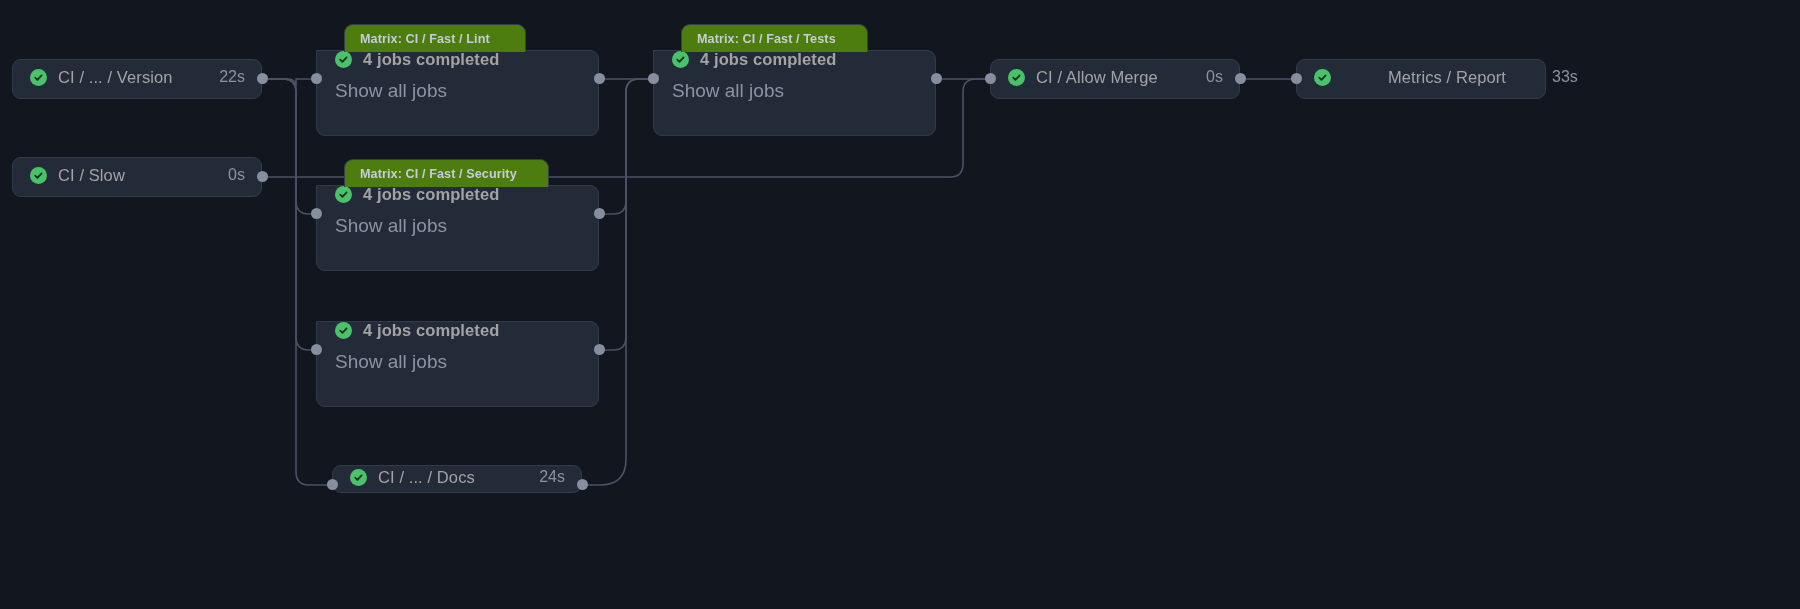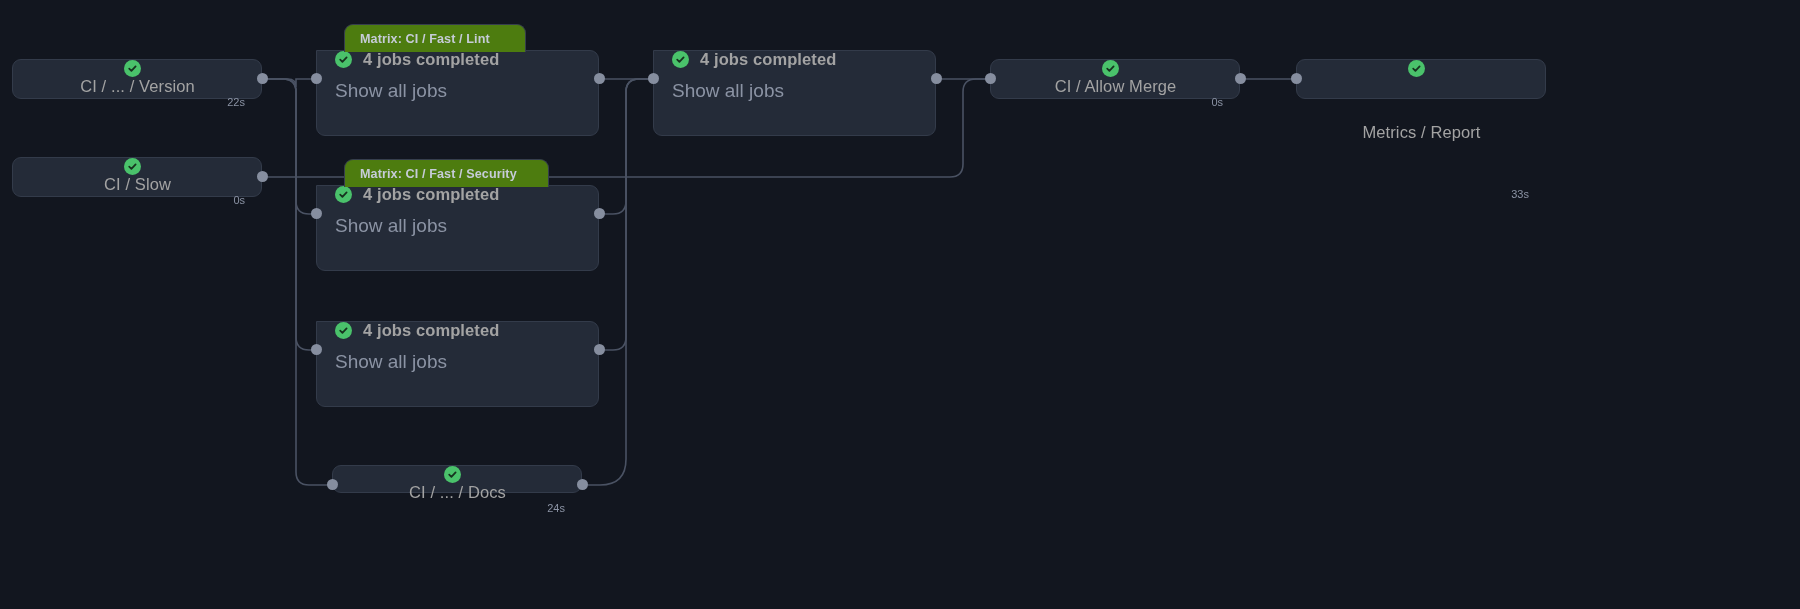--- a/index.html
+++ b/index.html
@@ -32,31 +32,30 @@
   
   .node {
     position: absolute;
     box-sizing: border-box;
     background: #242b38;
     border: 1px solid #333b4a;
     border-radius: 9px;
     display: flex;
     align-items: center;
     padding: 0 16px 4px 17px;
-    flex-direction: column;
   }
   .node-label {
     color: #a3a3a3;
     font-size: 16.5px;
     white-space: nowrap;
     letter-spacing: .1px;
   }
   .node-duration {
     color: #8b93a4;
-    font-size: 11px;
+    font-size: 16px;
     margin-left: auto;
     white-space: nowrap;
   }
 
   
   .status-icon {
     width: 17px;
     height: 17px;
     border-radius: 50%;
     background: #4ac26b;
@@ -162,20 +161,23 @@
             <svg width="11" height="11" viewBox="0 0 12 12">
               <path d="M2.4 6.2 L4.8 8.6 L9.4 3.6" fill="none" stroke="#17321f" stroke-width="1.9" stroke-linecap="round" stroke-linejoin="round"></path>
             </svg>
           </span>
           <span class="node-label">4 jobs completed</span>
         </div>
         <div class="group-sub">Show all jobs</div>
       </div>
       <div class="group" style="left: 653px; top: 24px; width: 283px; height: 112px;">
         <div class="group-body"></div>
+        <div class="group-tab" style="width: 155px;">
+          <span class="group-tab-label">Matrix: CI / Fast / Tests</span>
+        </div>
         <div class="group-row">
           <span class="status-icon">
             <svg width="11" height="11" viewBox="0 0 12 12">
               <path d="M2.4 6.2 L4.8 8.6 L9.4 3.6" fill="none" stroke="#17321f" stroke-width="1.9" stroke-linecap="round" stroke-linejoin="round"></path>
             </svg>
           </span>
           <span class="node-label">4 jobs completed</span>
         </div>
         <div class="group-sub">Show all jobs</div>
       </div>

